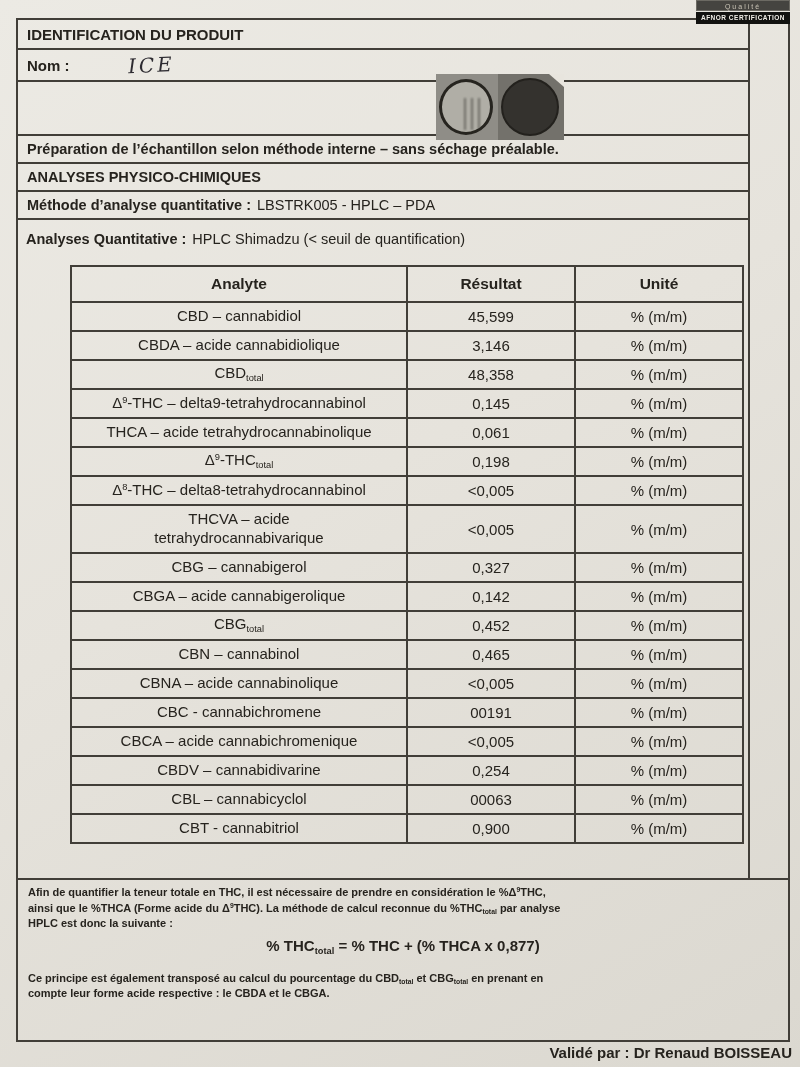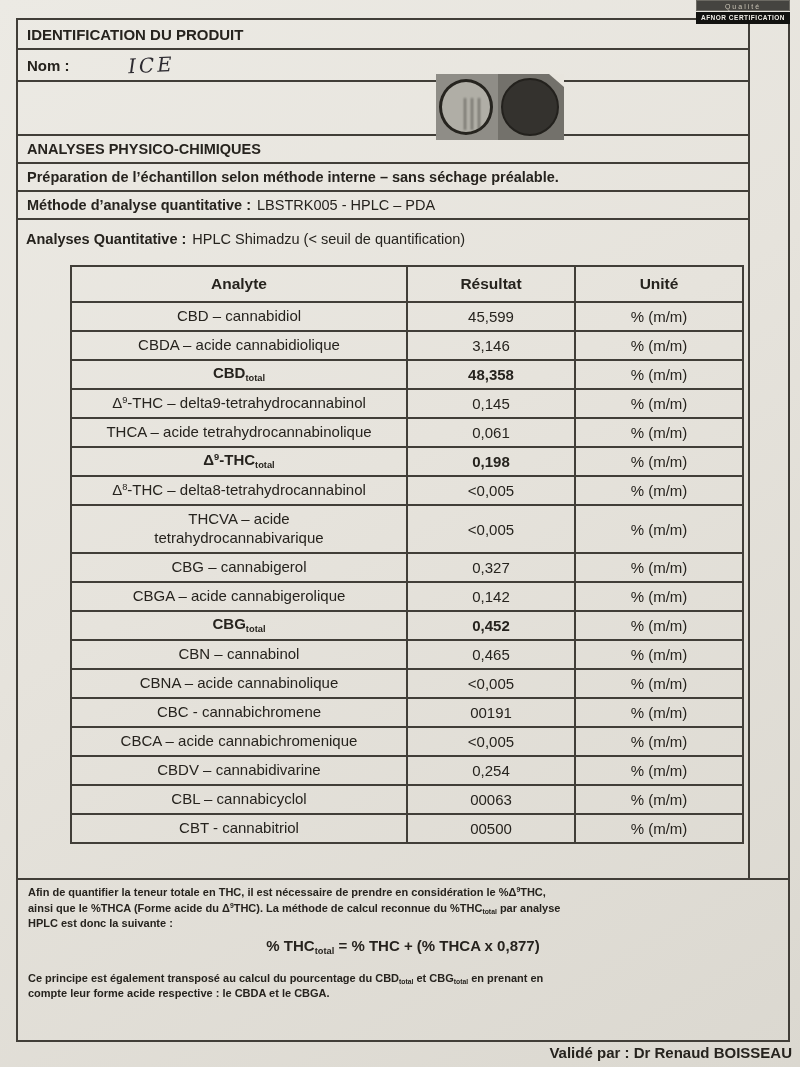--- a/index.html
+++ b/index.html
@@ -28,21 +28,21 @@
   
   .quant-section{box-sizing:border-box;width:732px;height:658px;
                  border-right:2px solid var(--border);padding-top:3px;}
   .quant-label{font-size:14.5px;padding-left:8px;height:24px;display:flex;align-items:flex-end;}
   table.quant{border-collapse:collapse;margin:18px 0 0 52px;width:672px;table-layout:fixed;}
   table.quant th,table.quant td{border:2px solid var(--border);text-align:center;
                  padding:2px 4px;font-size:15px;box-sizing:border-box;}
   table.quant th{font-size:15.5px;font-weight:700;height:36px;}
   table.quant td{height:29px;font-weight:400;}
   table.quant td:first-child{white-space:pre-line;line-height:1.25;}
-  tr.total-row td:nth-child(1),tr.total-row td:nth-child(2){font-weight:700;}
+  tr.total-row td:nth-child(1),tr.total-row td:nth-child(2){font-weight:400;}
   sub{font-size:62%;vertical-align:-0.3em;font-weight:inherit;}
   sup{font-size:62%;vertical-align:0.55em;font-weight:inherit;}
   
   .footer-box{box-sizing:border-box;width:770px;height:162px;
               border-top:2px solid var(--border);padding:5px 10px 0 10px;}
   .footer-text{font-weight:700;font-size:11px;white-space:pre-line;line-height:1.42;}
   .formula{text-align:center;font-weight:700;font-size:15px;margin:5px 0 15px 0;}
   .validated{position:absolute;right:8px;top:1044px;font-weight:700;font-size:15px;}
   
   .badge{position:absolute;right:10px;top:0;width:94px;z-index:6;}
@@ -96,25 +96,25 @@
     </div>
 
     <div class="row r-nom">
       <span class="b">Nom :</span>
       <span class="handwriting">ICE</span>
     </div>
 
     <div class="row r-photo"></div>
 
     <div class="row r-sub">
+      <span class="b">Préparation de l’échantillon selon méthode interne – sans séchage préalable.</span>
+    </div>
+
+    <div class="row r-sub">
       <span class="b">ANALYSES PHYSICO-CHIMIQUES</span>
-    </div>
-
-    <div class="row r-sub">
-      <span class="b">Préparation de l’échantillon selon méthode interne – sans séchage préalable.</span>
     </div>
 
     <div class="row r-sub">
       <span class="b">Méthode d’analyse quantitative :</span>
       <span class="val">LBSTRK005 - HPLC – PDA</span>
     </div>
 
     <div class="quant-section">
       <div class="quant-label">
         <span class="b">Analyses Quantitative :</span>
@@ -215,21 +215,21 @@
               <td>0,254</td>
               <td>% (m/m)</td>
             </tr>
             <tr>
               <td>CBL – cannabicyclol</td>
               <td>00063</td>
               <td>% (m/m)</td>
             </tr>
             <tr>
               <td>CBT - cannabitriol</td>
-              <td>00500</td>
+              <td>0,900</td>
               <td>% (m/m)</td>
             </tr>
           </tbody>
       </table>
     </div>
 
     <div class="footer-box">
       <div class="footer-text">Afin de quantifier la teneur totale en THC, il est nécessaire de prendre en considération le %Δ<sup>9</sup>THC,
 ainsi que le %THCA (Forme acide du Δ<sup>9</sup>THC). La méthode de calcul reconnue du %THC<sub>total</sub> par analyse
 HPLC est donc la suivante :</div>

